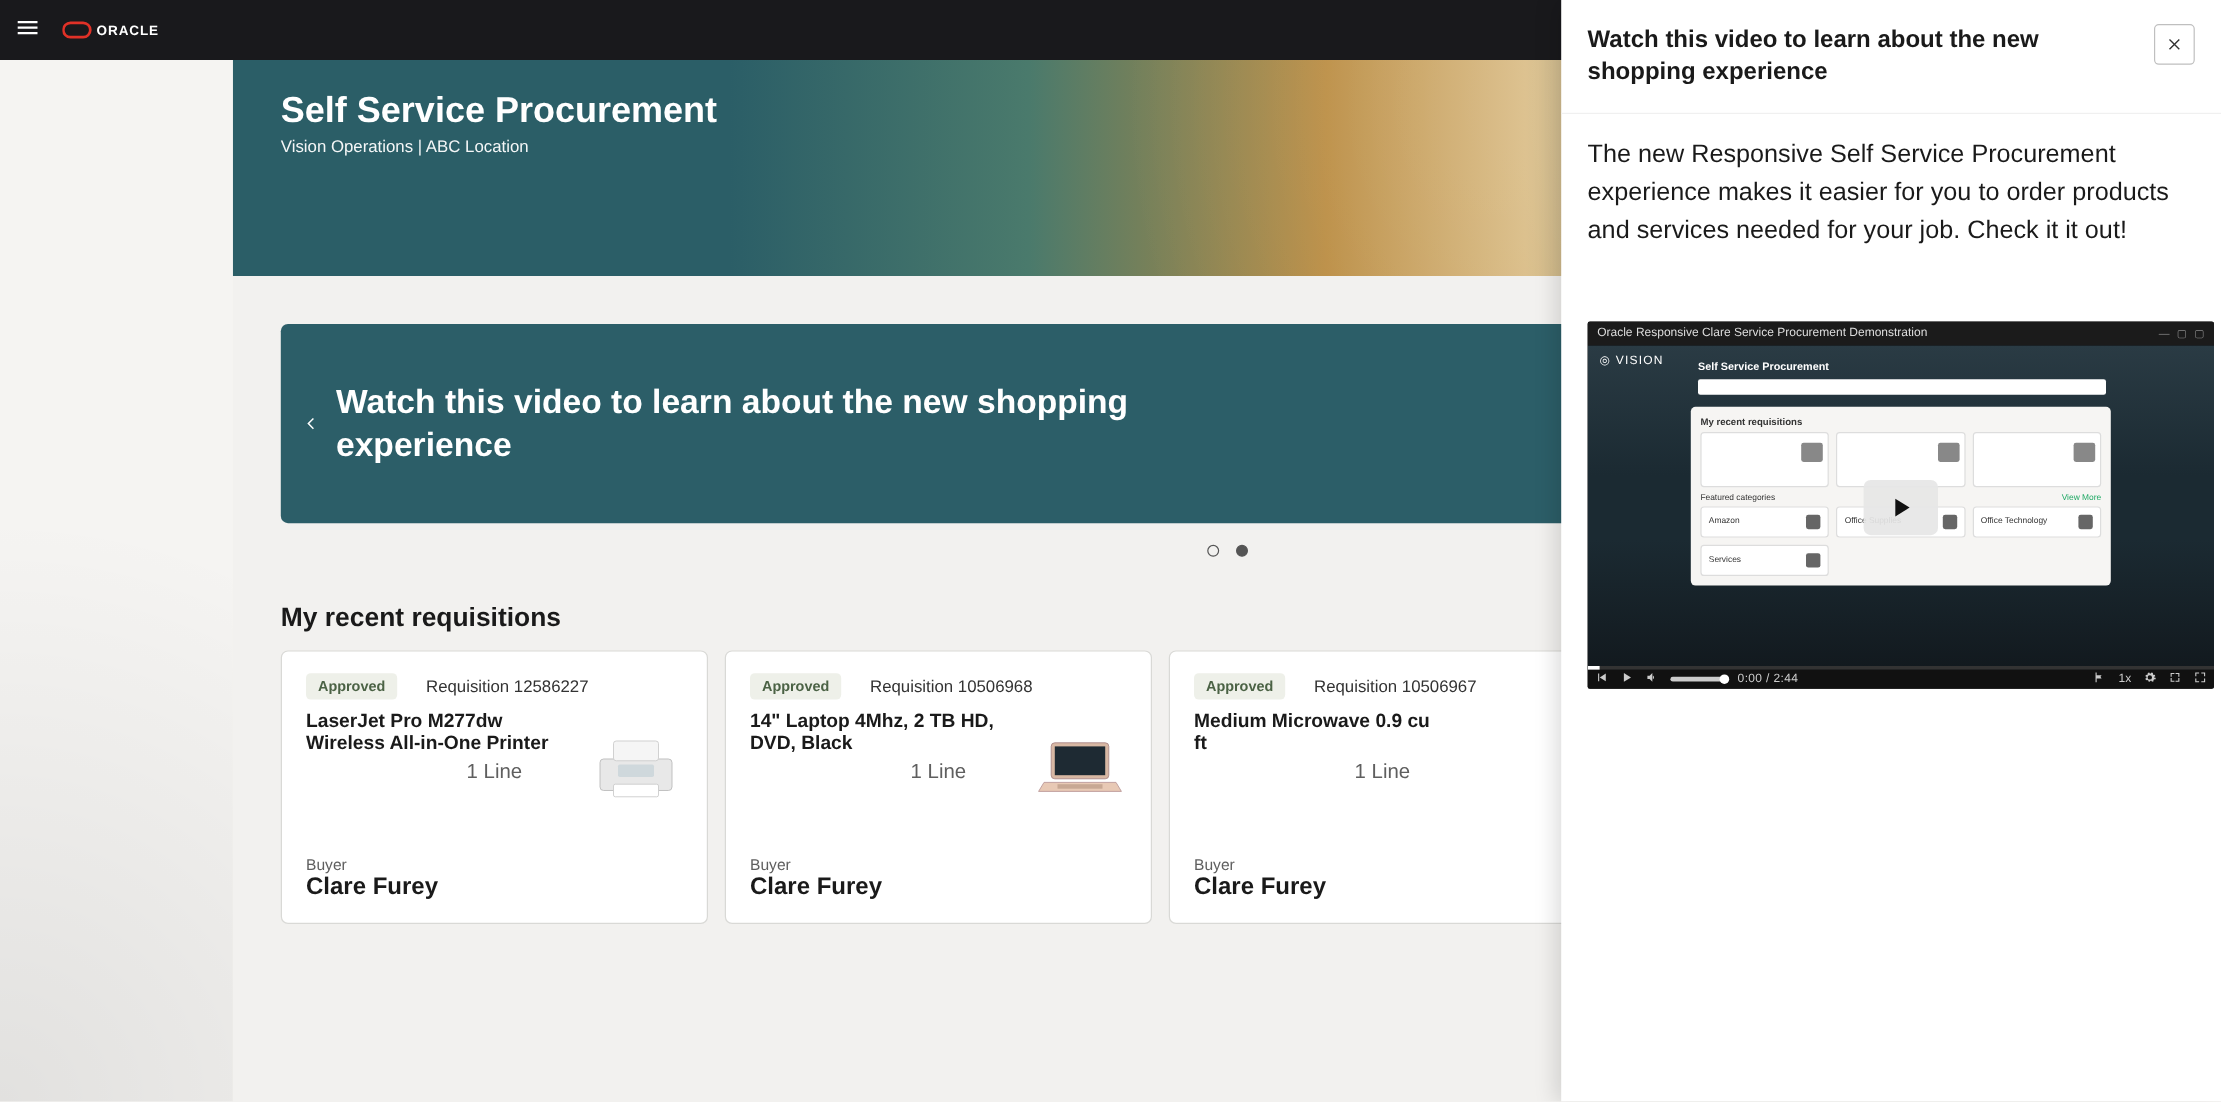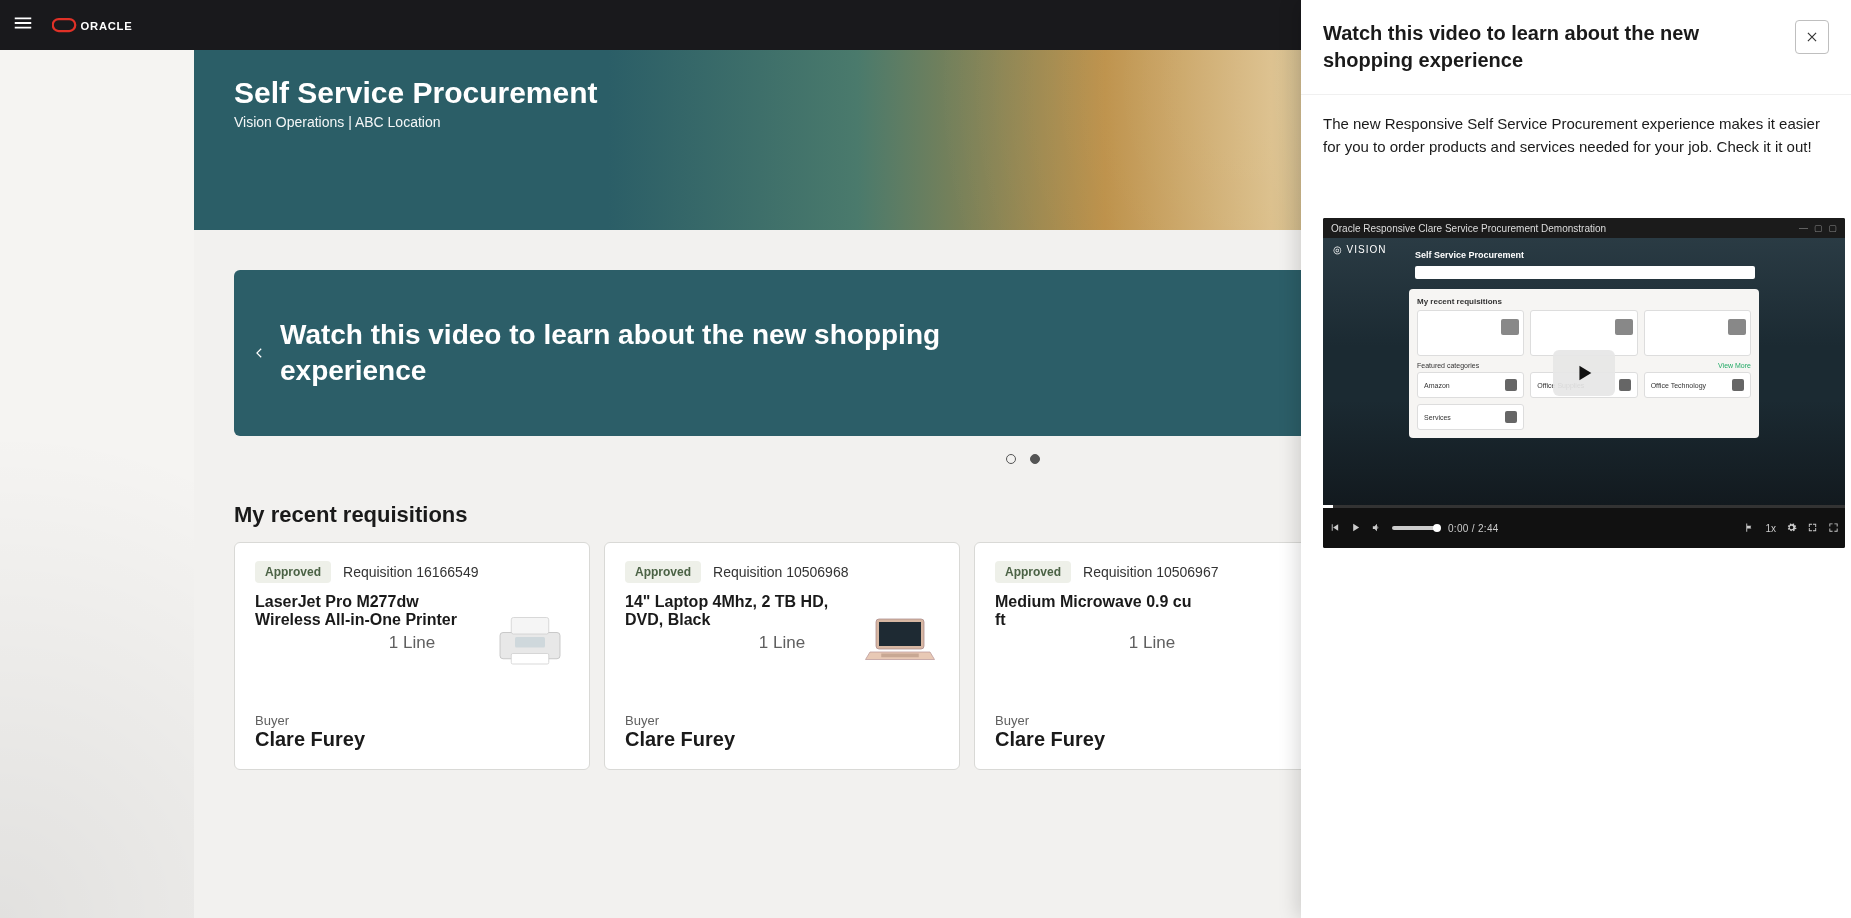--- a/index.html
+++ b/index.html
@@ -133,21 +133,21 @@
     height: 228px;
     border: 1px solid var(--border);
     border-radius: 6px;
     background: var(--card-bg);
     padding: 18px 20px;
     display: flex;
     flex-direction: column;
     justify-content: space-between;
     position: relative;
   } 
-  .req-top-row { display: flex; align-items: center; gap: 12px; }
+  .req-top-row { display: flex; align-items: center; gap: 24px; }
   .badge {
     background: var(--badge-bg);
     color: var(--badge-text);
     font-size: 12px;
     font-weight: 600;
     padding: 4px 10px;
     border-radius: 4px;
   }
   .req-id { font-size: 14px; color: #333; }
   .req-title { font-size: 16px; font-weight: 700; margin: 10px 0 4px; max-width: 205px; }
@@ -191,21 +191,21 @@
   .panel-title { font-size: 20px; font-weight: 700; line-height: 1.35; flex: 1; }
   .close-btn {
     width: 34px; height: 34px;
     border: 1px solid #bfbfbf;
     border-radius: 4px;
     display: flex; align-items: center; justify-content: center;
     cursor: pointer;
   }
   .close-btn svg { width: 14px; height: 14px; stroke: #333; stroke-width: 2; fill: none; }
   .panel-body { padding: 0 22px 22px; border-top: 1px solid #f0f0f0; }
-  .panel-desc { font-size: 15px; line-height: 1.5; padding-top: 18px; }
+  .panel-desc { font-size: 21px; line-height: 1.5; padding-top: 18px; }
 
   .video-frame {
     margin-top: 60px;
     width: 522px;
     background: #000;
     border-radius: 2px;
     overflow: hidden;
     position: relative;
   }
   .video-titlebar {
@@ -261,21 +261,21 @@
   }
   .play-btn {
     width: 62px; height: 46px;
     background: rgba(230,230,230,.92);
     border-radius: 6px;
     display:flex; align-items:center; justify-content:center;
   }
   .play-btn svg { width: 22px; height: 22px; fill:#111; }
 
   .video-controls {
-    height: 40px;
+    height: 16px;
     background: #111;
     display:flex; align-items:center;
     padding: 0 6px;
     gap: 10px;
     font-size: 10px;
     color:#ccc;
     position:relative;
   }
   .vc-btn svg { width:11px; height:11px; fill:#ccc; }
   .vc-progress {
@@ -331,21 +331,21 @@
       </div>
   </div>
 
   <div class="section">
     <div class="section-title">My recent requisitions</div>
     <div class="cards-row" id="cards-row">
         <div class="req-card">
     <div>
       <div class="req-top-row">
         <span class="badge">Approved</span>
-        <span class="req-id">Requisition 16166549</span>
+        <span class="req-id">Requisition 12586227</span>
       </div>
       <div class="req-title">LaserJet Pro M277dw Wireless All-in-One Printer</div>
       <div class="req-lines">1 Line</div>
       <div class="req-img">
               <svg viewBox="0 0 100 80">
                 <rect x="10" y="30" width="80" height="35" rx="4" fill="#e8e8e8" stroke="#bbb"></rect>
                 <rect x="25" y="10" width="50" height="22" rx="3" fill="#f5f5f5" stroke="#ccc"></rect>
                 <rect x="25" y="58" width="50" height="14" rx="2" fill="#fff" stroke="#ccc"></rect>
                 <rect x="30" y="36" width="40" height="14" rx="2" fill="#cfd8dc"></rect>
               </svg>

